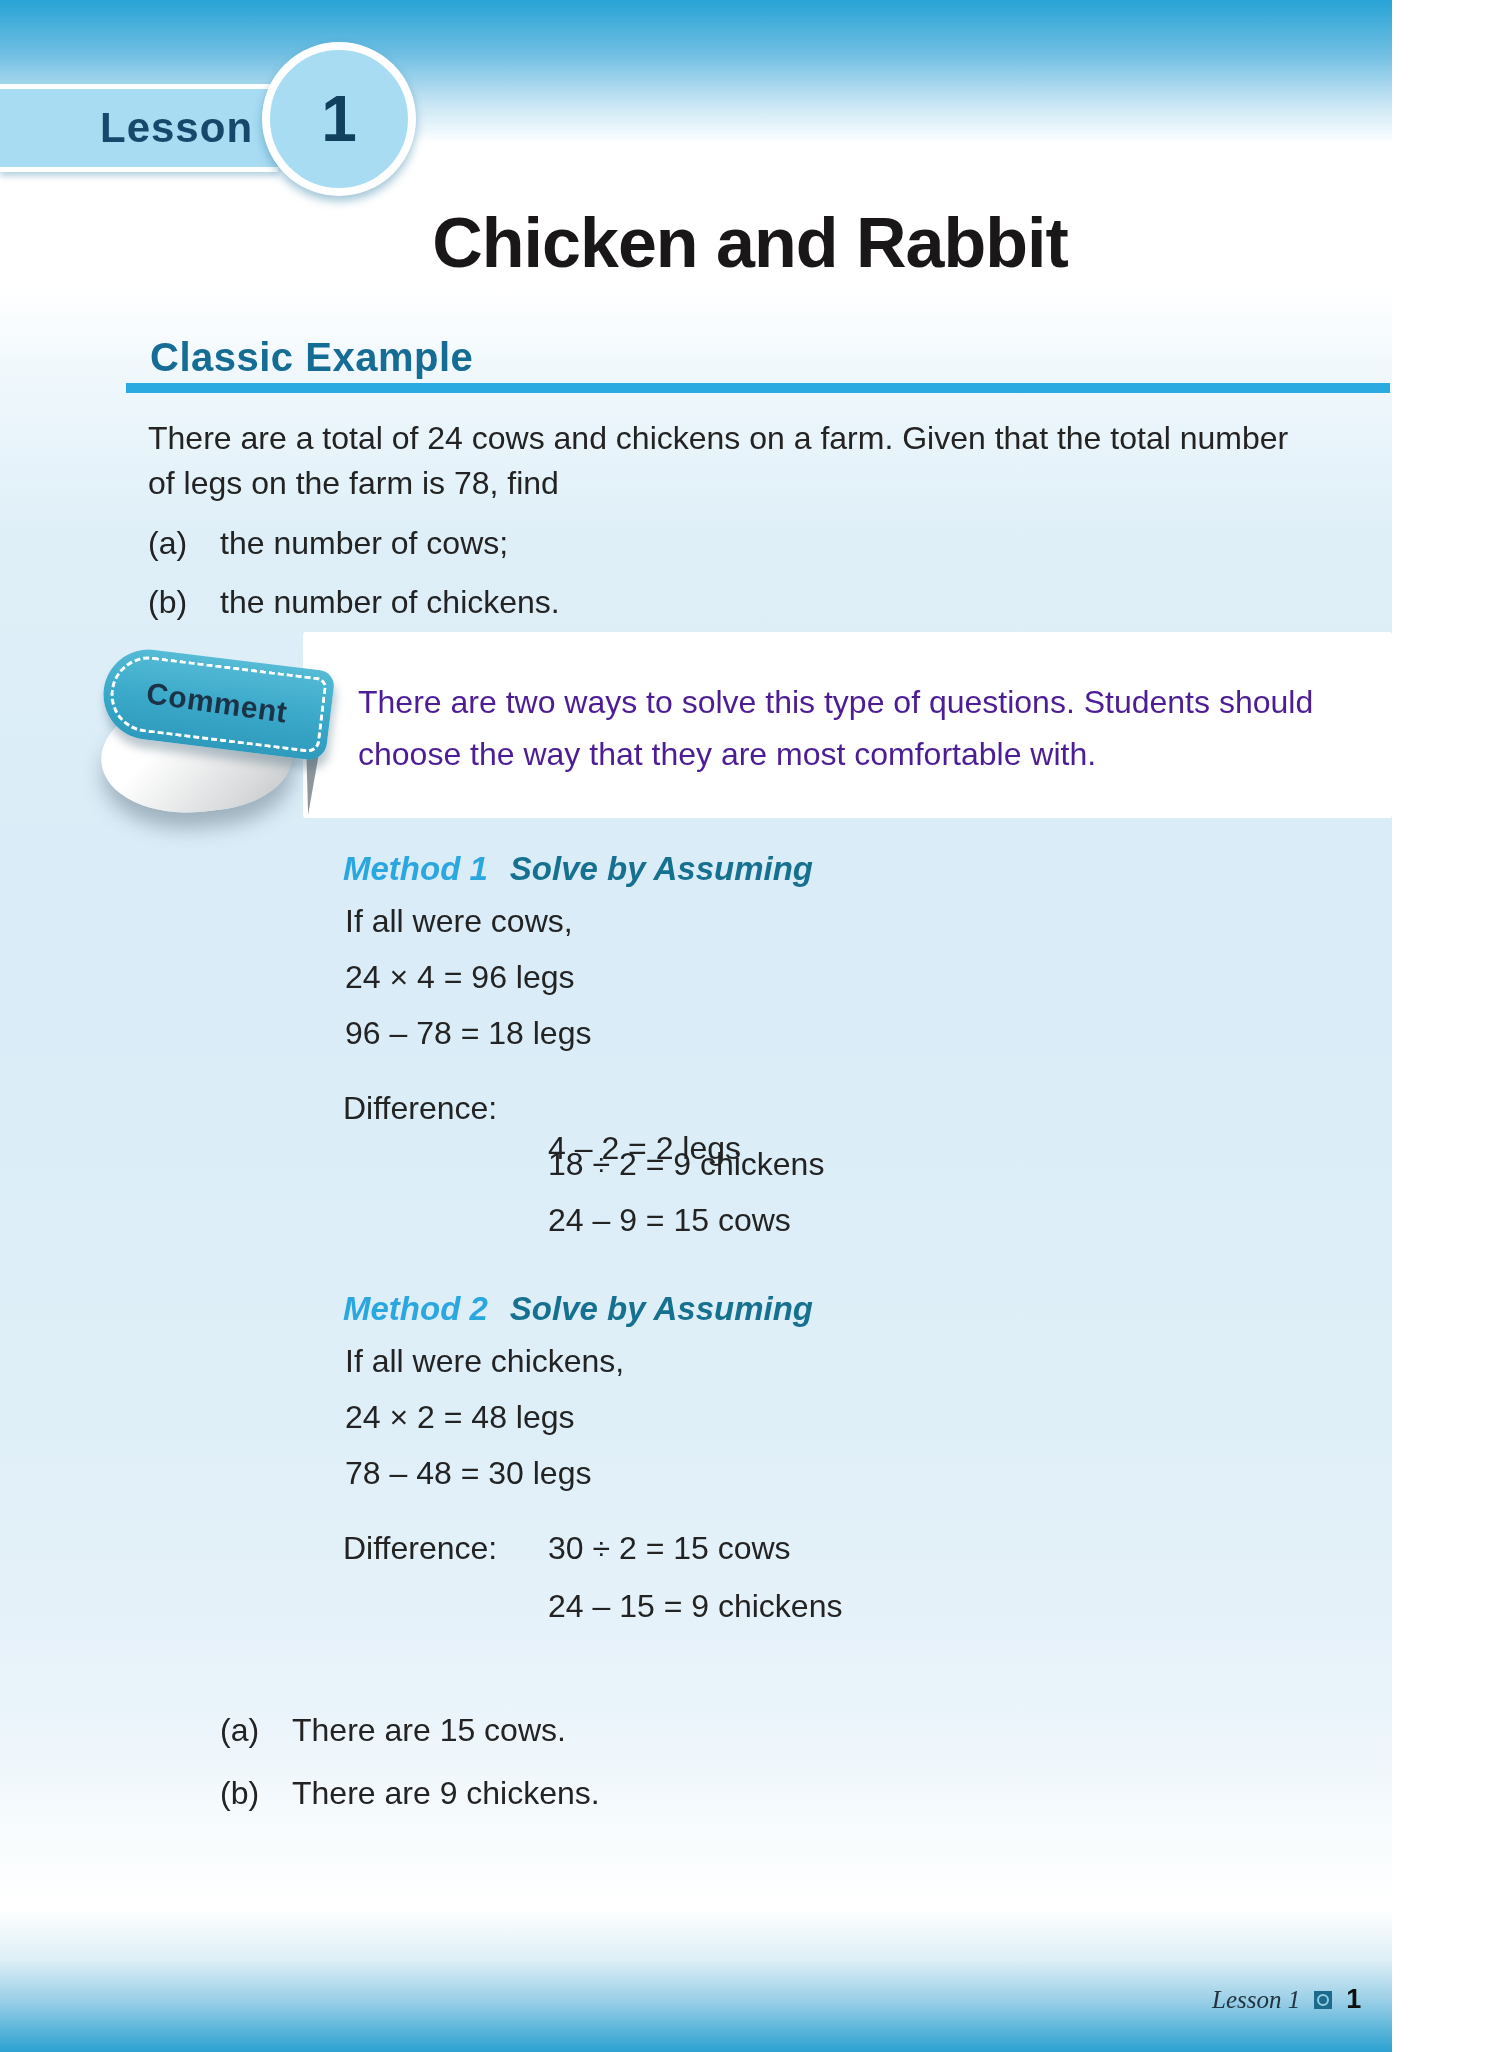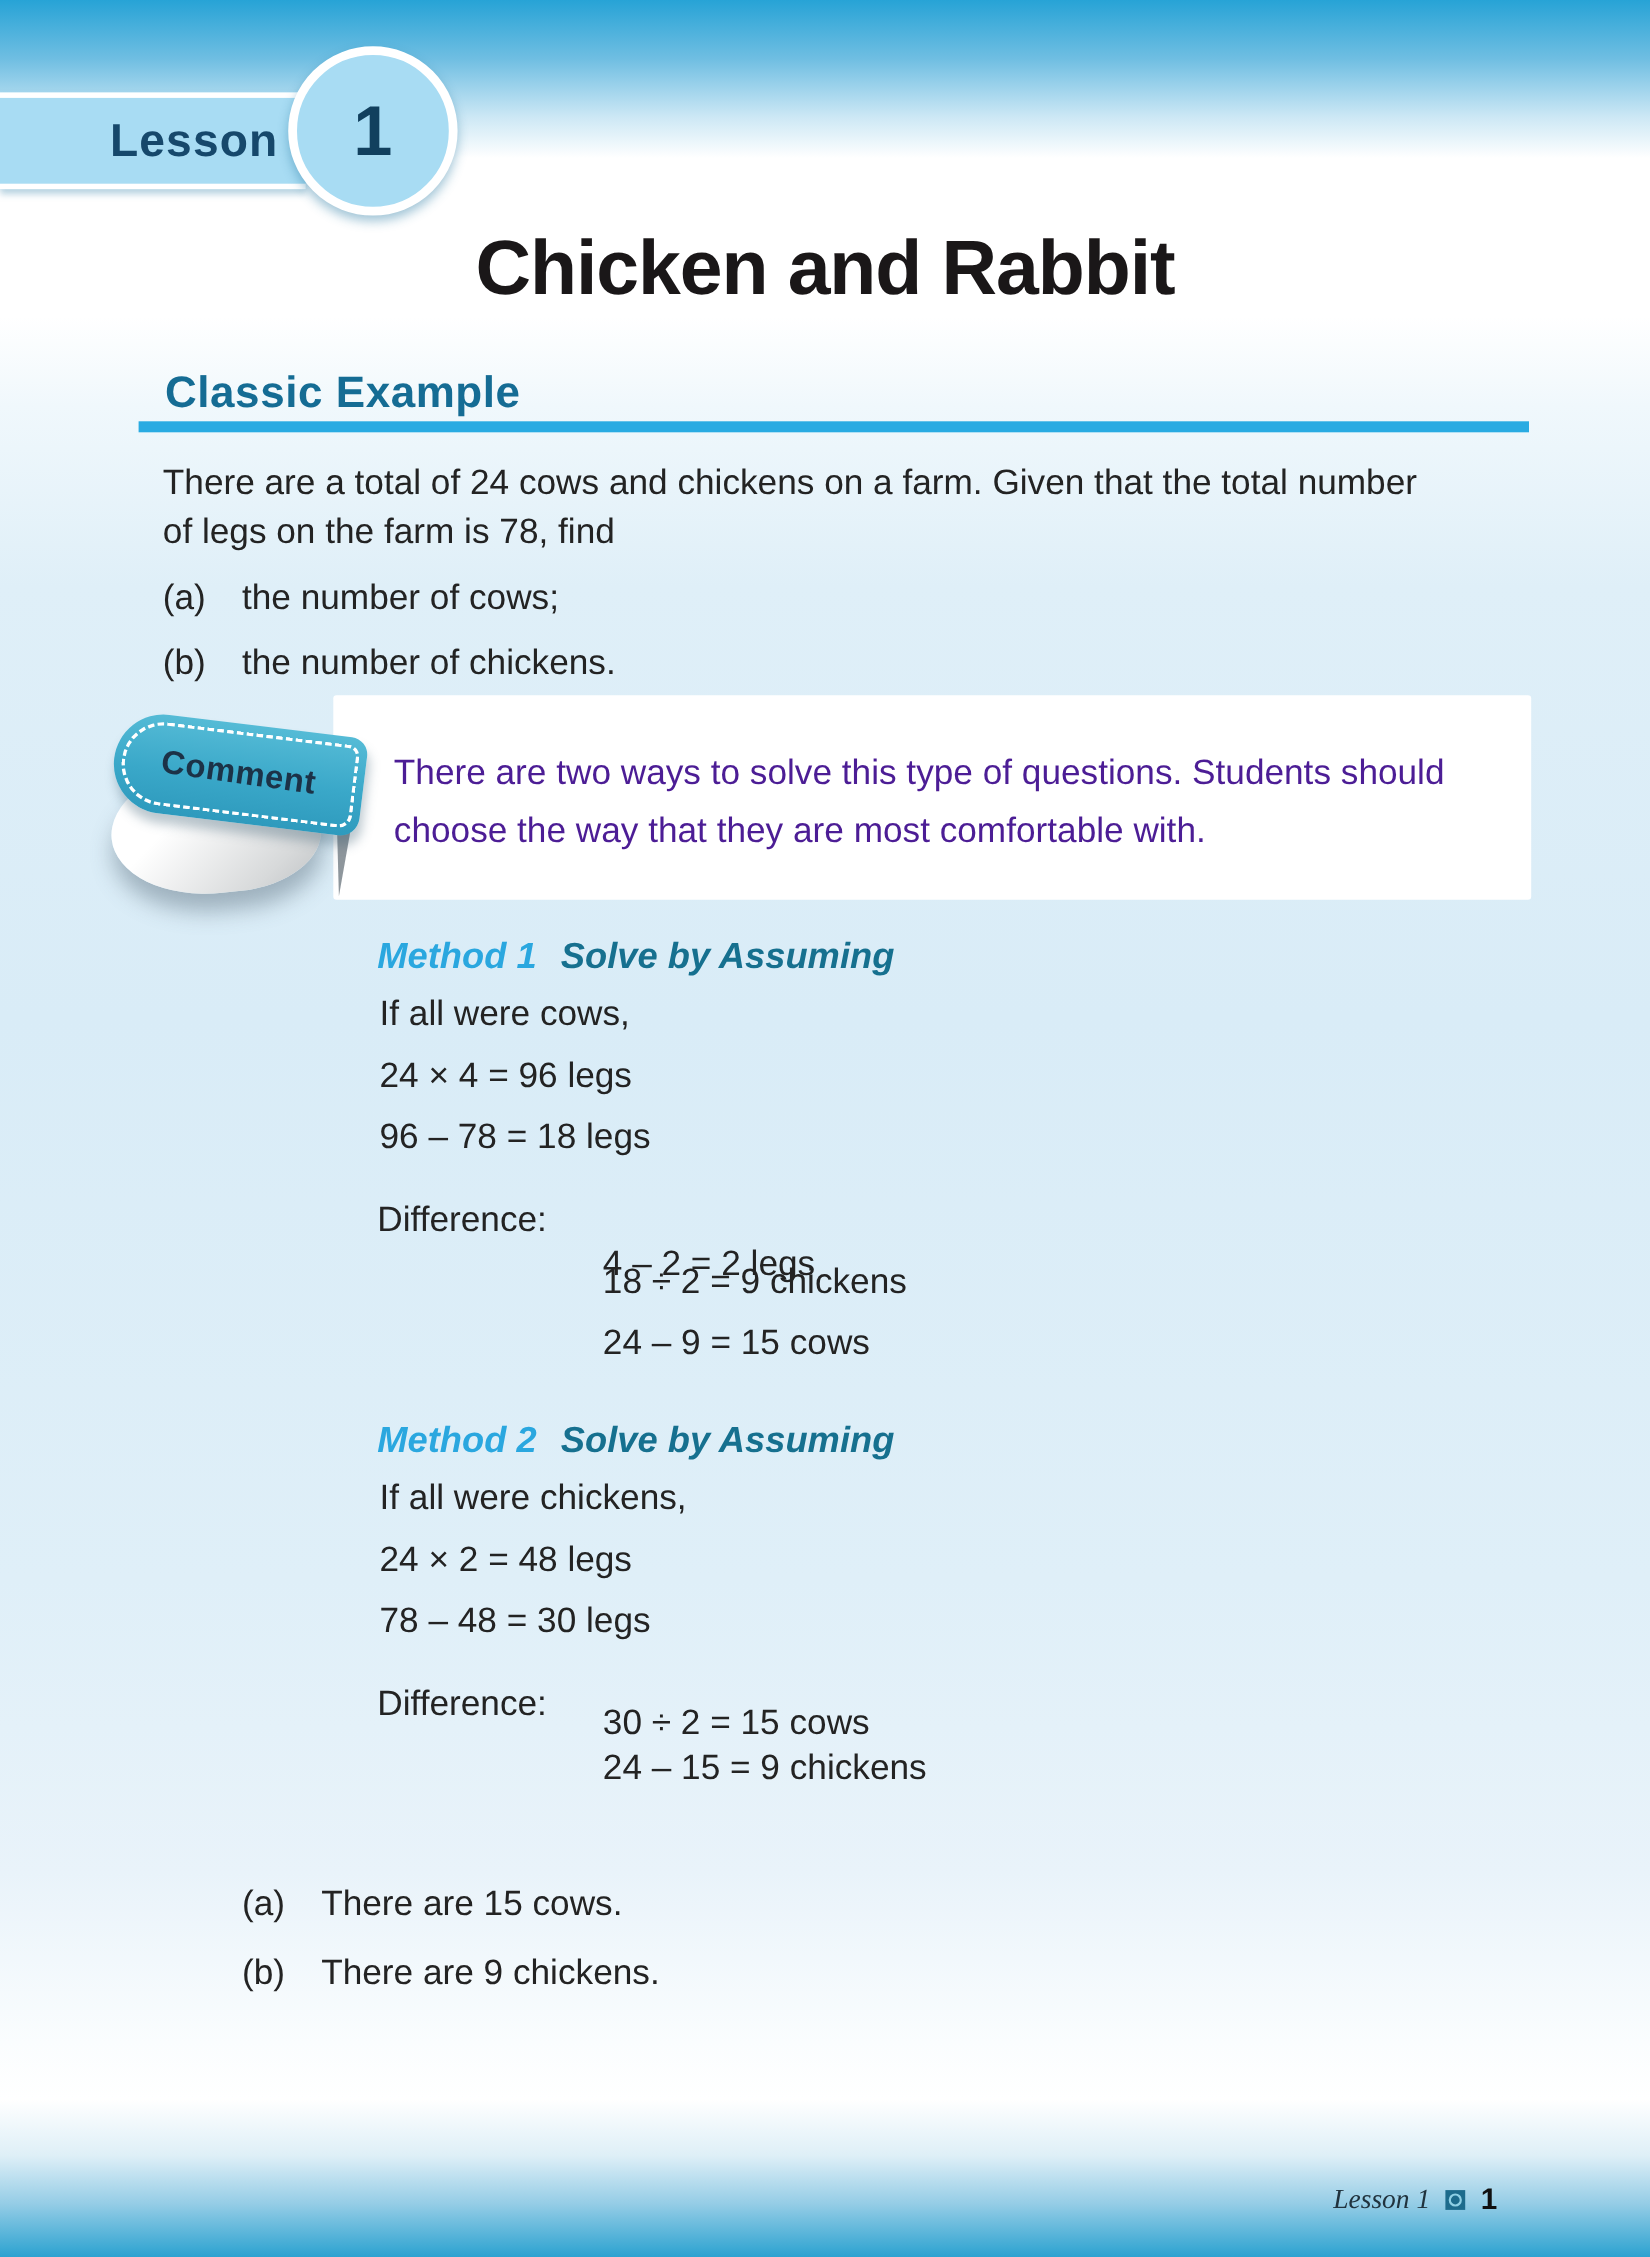--- a/index.html
+++ b/index.html
@@ -1,18 +1,18 @@
 <!DOCTYPE html>
 <html><head>
 <meta charset="utf-8">
 <style>
   html,body{margin:0;padding:0;}
   .page{
     position:relative;
-    width:1500px;height:2052px;
+    width:1392px;height:2052px;
     overflow:hidden;
     font-family:"Liberation Sans", sans-serif;
     background:linear-gradient(180deg,
       #27A3D6 0%,
       #6FBEE2 2.6%,
       #CDE8F5 5.2%,
       #FFFFFF 7.0%,
       #FFFFFF 14.0%,
       #F0F8FC 18.0%,
       #DFEFF8 26.0%,
@@ -117,21 +117,21 @@
   .m1-head{top:850px;}
   .m2-head{top:1290px;}
   .eq{position:absolute;left:345px;font-size:32px;color:#232323;white-space:nowrap;}
   .m1-l0{top:903px;}  .m1-l1{top:959px;}  .m1-l2{top:1015px;}
   .m2-l0{top:1343px;} .m2-l1{top:1399px;} .m2-l2{top:1455px;}
   .diff-label{position:absolute;left:343px;font-size:32px;color:#232323;}
   .diff-eq{position:absolute;left:548px;font-size:32px;color:#232323;white-space:nowrap;}
   .d1-label{top:1090px;}
   .d1-r0{top:1090px;margin-top:40px;} .d1-r1{top:1146px;} .d1-r2{top:1202px;}
   .d2-label{top:1530px;}
-  .d2-r0{top:1530px;margin-top:17px;} .d2-r1{top:1588px;}
+  .d2-r0{top:1530px;} .d2-r1{top:1588px;}
   
   .answer-row{position:absolute;left:220px;display:flex;font-size:32px;color:#232323;}
   .answer-row .plabel{width:72px;flex:0 0 72px;}
   .ans-a{top:1712px;}
   .ans-b{top:1775px;}
   
   .imprint{
     position:absolute;left:126px;top:1918px;
     font-family:"Liberation Serif", serif;
     font-size:18px;line-height:23px;color:#141414;

